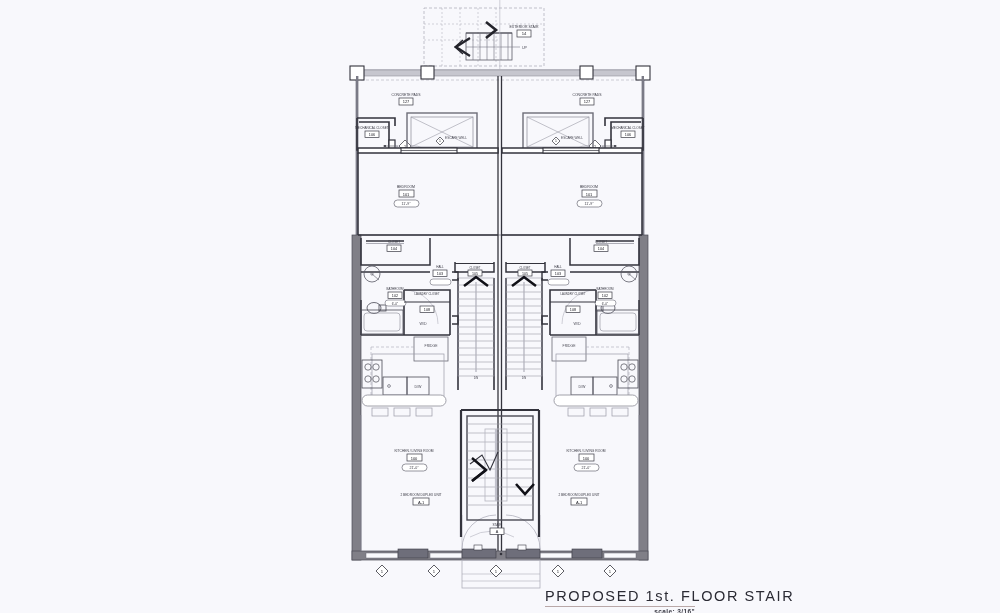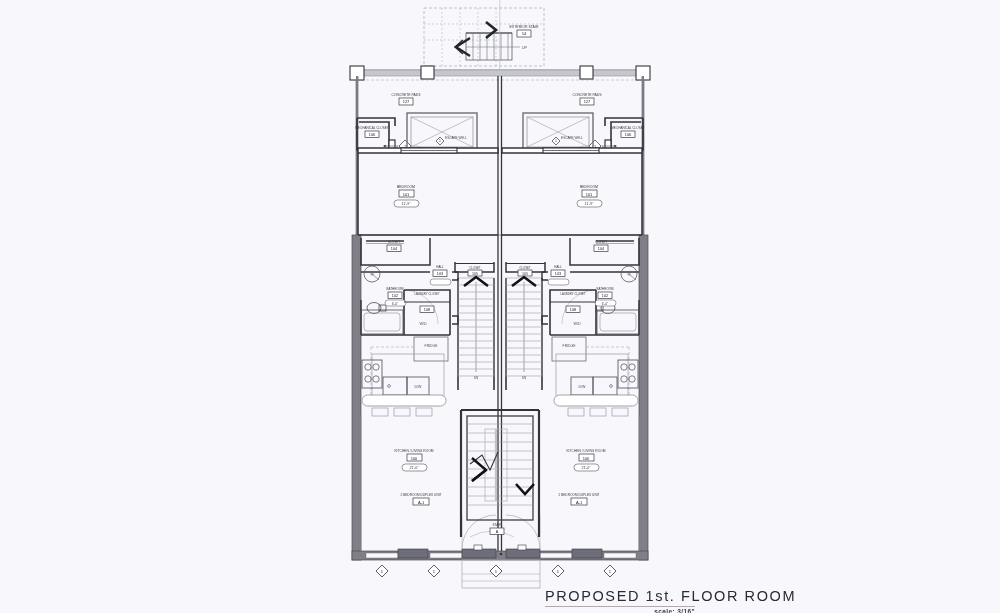--- a/index.html
+++ b/index.html
@@ -558,18 +558,18 @@
       <text x="610" y="573.2" font-size="4.2" fill="#23232b" text-anchor="middle">1</text>
     </g>
   </g>
 
   <circle cx="501" cy="554" r="1.3" fill="#33333c"></circle>
 
 </svg>
 
 
 <div class="title-block">
-  <div class="title-main">PROPOSED 1st. FLOOR ROOM</div>
+  <div class="title-main">PROPOSED 1st. FLOOR STAIR</div>
   <div class="title-rule"></div>
   <div class="title-scale">scale:  3/16"</div>
 </div>
 
 </div>
 
 </body></html>

